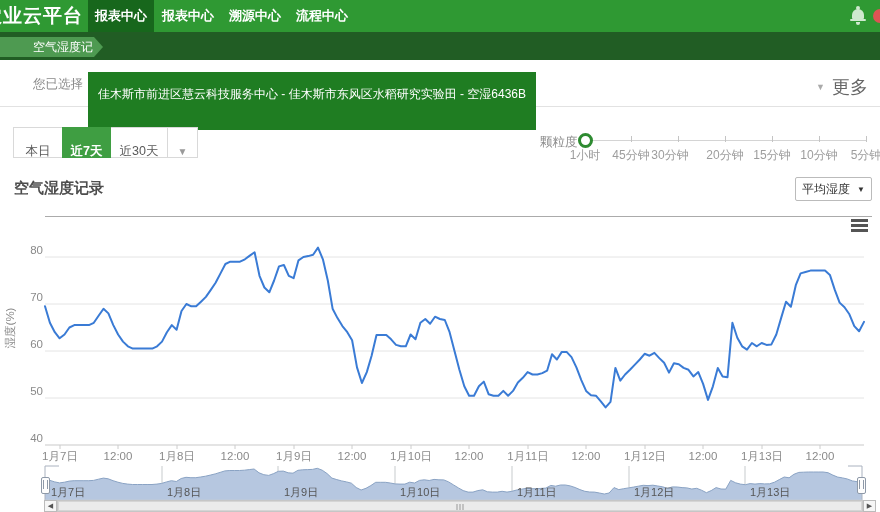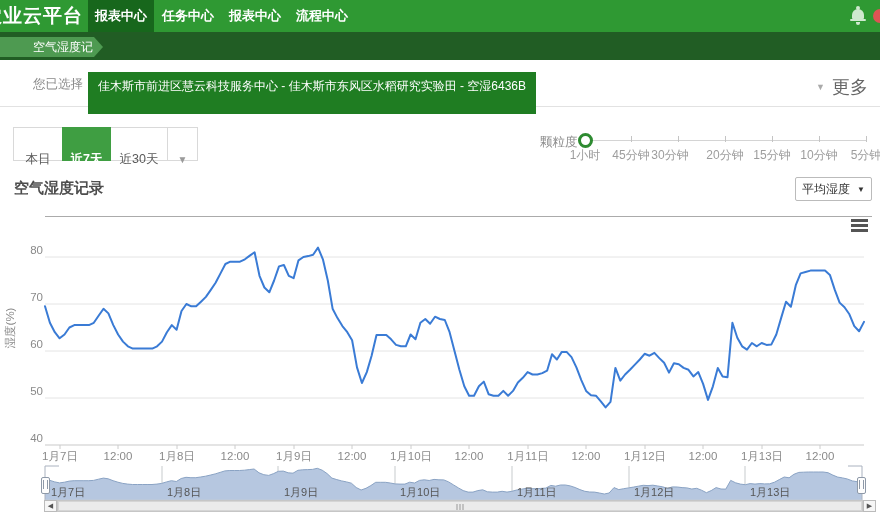--- a/index.html
+++ b/index.html
@@ -24,29 +24,29 @@
   
   .subbar{position:absolute;left:0;top:32px;width:880px;height:28px;background:var(--subbar-green,#215d24);}
   .crumb{position:absolute;left:0;top:37px;height:20px;line-height:20px;width:103px;
          background:#4e9a51;color:#fff;font-size:12px;padding-left:33px;box-sizing:border-box;
          clip-path:polygon(0 0,calc(100% - 9px) 0,100% 50%,calc(100% - 9px) 100%,0 100%);cursor:pointer;}
 
   
   .sel-panel{position:absolute;left:0;top:62px;width:880px;height:45px;background:#fff;
              border-bottom:1px solid #e2e2e2;box-sizing:border-box;}
   .sel-label{position:absolute;left:33px;top:14px;font-size:12.5px;color:#8a8a8a;}
-  .sel-chip{position:absolute;left:88px;top:10px;height:34px;line-height:21px;padding:4px 10px;
+  .sel-chip{position:absolute;left:88px;top:10px;height:34px;line-height:21px;padding:12px 10px;
             background:var(--chip-green,#1f7d22);color:#fff;font-size:12px;white-space:nowrap;cursor:pointer;}
   .more{position:absolute;right:12px;top:13px;display:flex;align-items:center;cursor:pointer;}
   .more .caret{color:#aaa;font-size:9px;margin-right:7px;}
   .more .txt{color:#666;font-size:18px;}
 
   
   .btn-group{position:absolute;left:13px;top:127px;display:flex;height:31px;}
-  .rbtn{height:31px;line-height:31px;padding:16px 0;text-align:center;font-size:12.5px;color:#595959;
+  .rbtn{height:31px;line-height:31px;padding:8px 0;text-align:center;font-size:12.5px;color:#595959;
         background:#fff;border:1px solid #d9d9d9;box-sizing:border-box;margin-left:-1px;cursor:pointer;}
   .rbtn:first-child{margin-left:0;}
   .rbtn.w1{width:50px}.rbtn.w2{width:49px}.rbtn.w3{width:58px}.rbtn.w4{width:31px;color:#9a9a9a;font-size:10px;}
   .rbtn.active{background:var(--button-active-green,#3f9e42);border-color:var(--button-active-green,#3f9e42);
                color:#fff;font-weight:bold;z-index:1;}
 
   
   .gran-label{position:absolute;left:540px;top:134px;font-size:12.5px;color:#8c8c8c;}
   .slider-line{position:absolute;left:585px;top:140px;width:281px;height:1px;background:#d4d4d4;}
   .slider-tick{position:absolute;top:136px;width:1px;height:6px;background:#c4c4c4;}
@@ -94,22 +94,22 @@
 </style>
 </head>
 <body>
 
 <div class="page">
 
   <div class="topbar">
     <div class="brand">农业云平台</div>
     <div class="tabs">
       <div class="tab active">报表中心</div>
-      <div class="tab">任务中心</div>
       <div class="tab">报表中心</div>
+      <div class="tab">溯源中心</div>
       <div class="tab">流程中心</div>
     </div>
     <div class="bell">
         <div class="bell-clapper"></div>
       </div>
     <div class="badge"></div>
   </div>
 
   <div class="subbar"></div>
   <div class="crumb">空气湿度记录</div>

